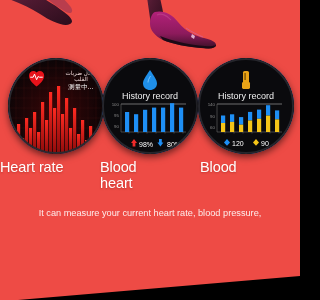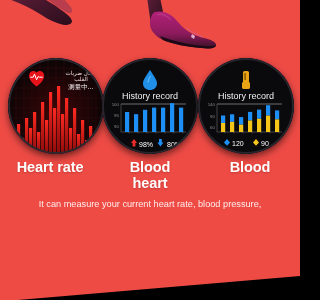--- a/index.html
+++ b/index.html
@@ -19,48 +19,48 @@
   }
 
   
   .hero{position:absolute;left:0;top:0;width:300px;height:72px;overflow:hidden;}
   .hero svg{display:block;}
 
   
   .circles{position:absolute;left:0;top:58px;width:300px;height:100px;}
   .watch{
     position:absolute;top:0;width:96px;height:96px;border-radius:50%;
-    background:#be185d;
+    background:#3b82f6;
     box-shadow:0 3px 7px rgba(0,0,0,.55), inset 0 0 0 1.5px #26262c;
     overflow:hidden;
   }
   .watch.w1{left:8px;}
   .watch.w2{left:102px;}
   .watch.w3{left:198px;}
   .watch svg{display:block;}
 
   
   .captions{position:absolute;left:0;top:160px;width:300px;height:46px;}
   .cap{
-    position:absolute;top:0;width:100px;text-align:center;
-    color:#ffffff;font-weight:bold;font-size:14.5px;line-height:15.5px;
+    position:absolute;top:0;width:100px;
+    color:#ffffff;font-weight:normal;font-size:14.5px;line-height:15.5px;
     letter-spacing:-.1px;
     text-shadow:0 1px 2px rgba(120,20,15,.35);
   }
   .cap.c1{left:0px;}
   .cap.c2{left:100px;}
   .cap.c3{left:200px;}
   .cap .w{display:block;}
 
   
   .desc{
     position:absolute;left:0;width:300px;text-align:center;
     color:#fdeceb;font-size:9.2px;line-height:12.6px;
   }
-  .desc.d1{top:198px;}
+  .desc.d1{top:207px;}
   .desc.d2{top:239px;}
   .desc .ln{display:block;}
 </style>
 </head>
 <body>
 
 <div id="page">
 
   <div class="red-panel"></div>
 

